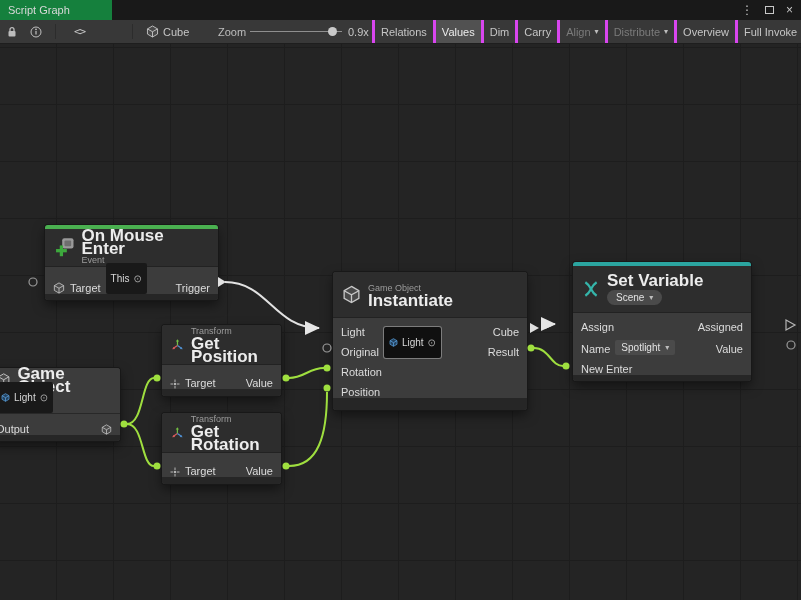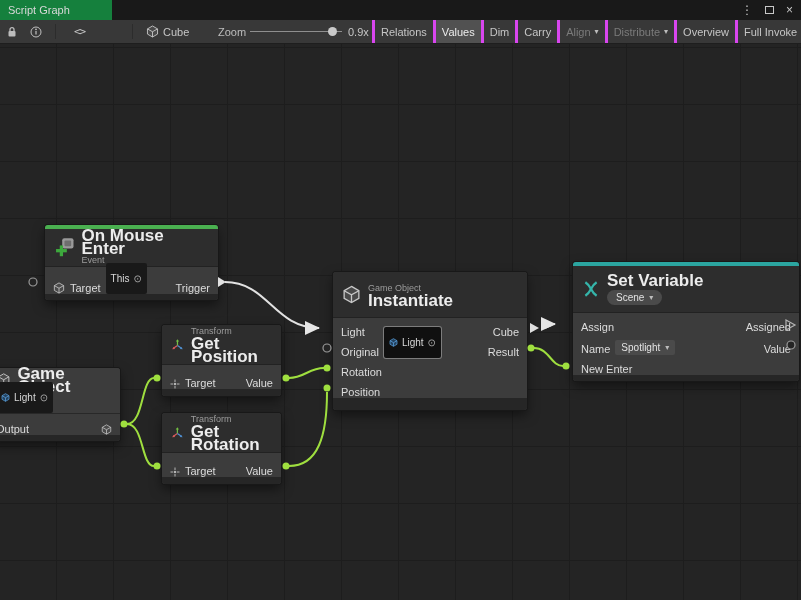--- a/index.html
+++ b/index.html
@@ -294,21 +294,21 @@
       </div>
       <div class="n-row" style="height:20px">
         <span>Rotation</span>
       </div>
       <div class="n-row" style="height:20px">
         <span>Position</span>
       </div>
       <div class="n-footer" style="height:12px"></div>
     </div>
 
-    <div class="node accented" style="left:573px;top:218px;width:226px">
+    <div class="node accented" style="left:573px;top:218px;width:178px">
       <div class="accent" style="background:#2ba5a0"></div>
       <div class="n-header" style="height:47px">
         <svg width="18" height="18">
             <use href="#varicon"></use>
           </svg>
         <div>
           <div class="n-title" style="margin-bottom:3px">Set Variable</div>
           <span class="pill">
             <span>Scene</span>
             <span class="caret">▾</span>

